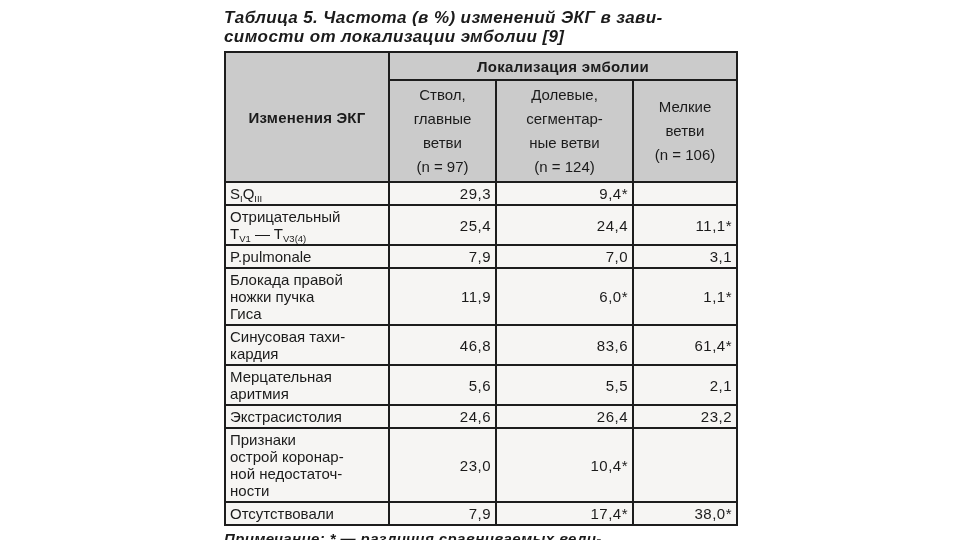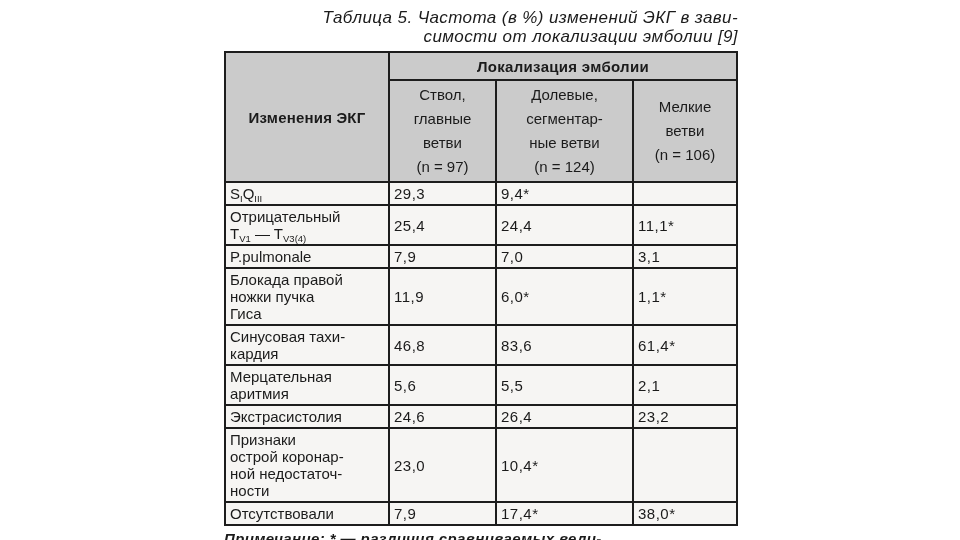--- a/index.html
+++ b/index.html
@@ -23,22 +23,22 @@
     font-size:38px;
     letter-spacing:2px;
     color:#141414;
   }
   .figure{
     position:absolute;
     left:224px;top:8px;
     width:514px;
   }
   .fig-title{
-    text-align:right;
-    font-weight:normal;
+    text-align:left;
+    font-weight:bold;
     font-style:italic;
     font-size:17px;
     line-height:19px;
     letter-spacing:0.4px;
     white-space:pre-line;
     margin-bottom:5px;
   }
   table.ecg{
     border-collapse:collapse;
     table-layout:fixed;
@@ -77,21 +77,21 @@
     text-align:center;
     white-space:pre-line;
     padding:4px 2px;
   }
   td.lbl{
     text-align:left;
     line-height:17px;
     padding:2px 3px 2px 6px;
   }
   td.val{
-    text-align:left;
+    text-align:right;
     letter-spacing:0.5px;
   }
   sub{
     font-size:9.5px;
     line-height:0;
     vertical-align:-3px;
   }
   .footnote{
     margin-top:4px;
     font-weight:bold;

